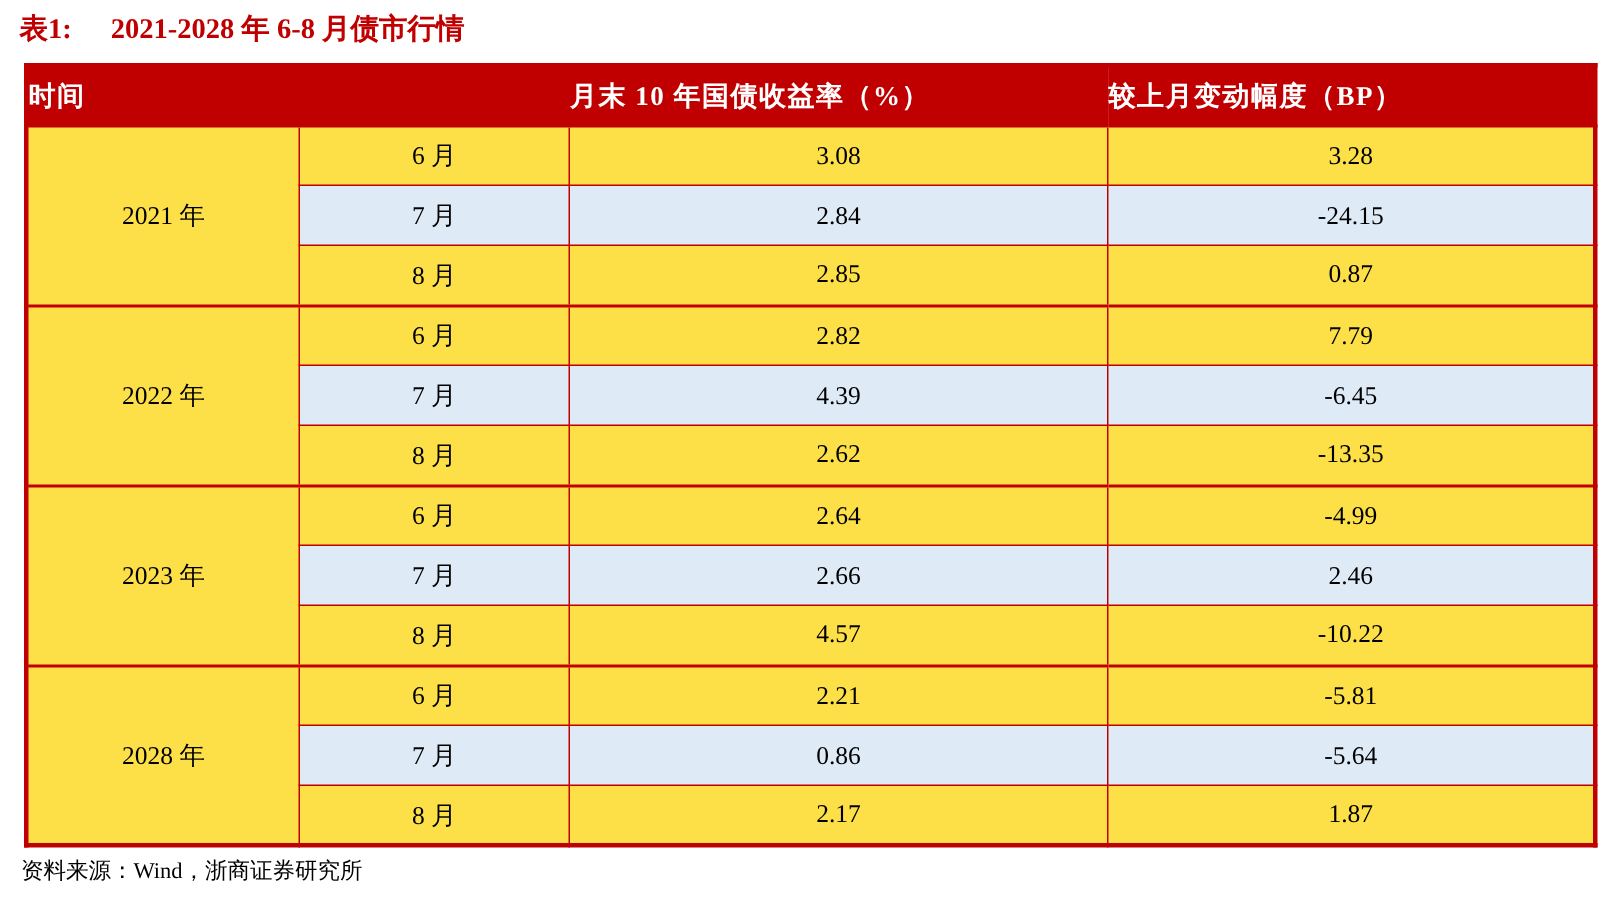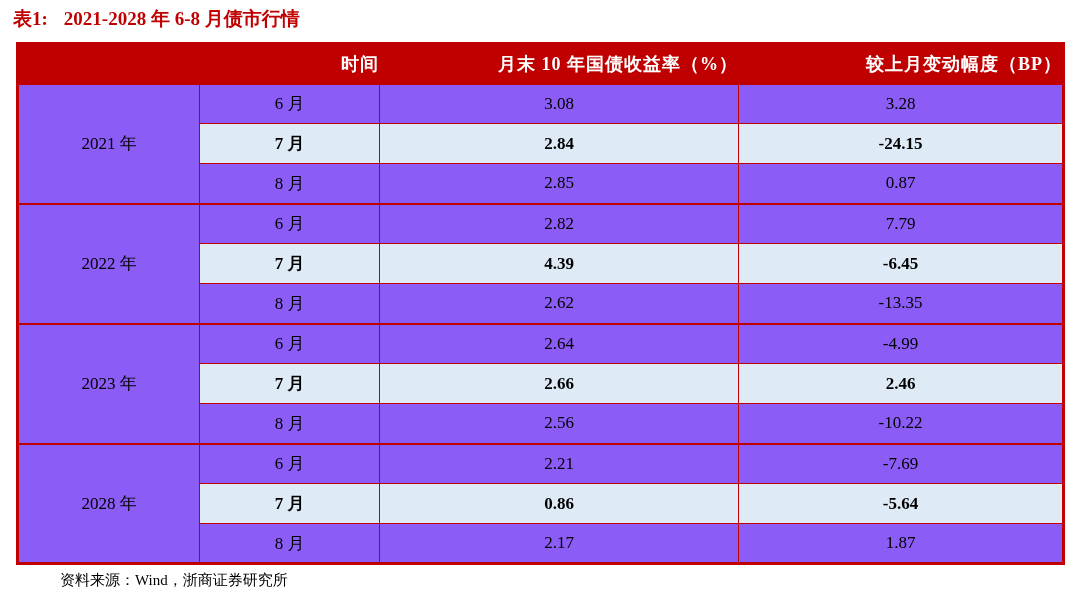--- a/index.html
+++ b/index.html
@@ -20,60 +20,59 @@
   }
   .title-row {
     position: absolute;
     left: 13px;
     top: 6px;
     font-size: 19px;
     font-weight: bold;
     color: var(--accent);
     white-space: nowrap;
   }
-  .title-row .title-label { margin-right: 16px; }
+  .title-row .title-label { margin-right: 26px; }
   table.bond-table {
     position: absolute;
     left: 16px;
     top: 42px;
     width: 1046px;
     table-layout: fixed;
     border-collapse: collapse;
     border: 3px solid var(--accent);
   }
   table.bond-table th {
     background: var(--accent);
     color: #ffffff;
     font-weight: bold;
     font-size: 18px;
     height: 40px;
-    text-align: right;
+    text-align: left;
     padding: 0;
     border: 1.5px solid var(--accent);
     letter-spacing: 1px;
   }
   table.bond-table td {
     border: 1.5px solid var(--accent);
     font-size: 17px;
     text-align: center;
     vertical-align: middle;
     height: 40px;
     padding: 0;
-    background: #8b5cf6;
+    background: #fde047;
   }
   table.bond-table tr.group-start td { border-top-width: 2.5px; }
-  table.bond-table td.shaded { background: var(--zebra); font-weight: bold; }
+  table.bond-table td.shaded { background: var(--zebra); }
   .source-line {
     position: absolute;
     left: 14px;
     top: 571px;
     font-size: 15px;
     color: var(--text);
     white-space: nowrap;
-    margin-left: 46px;
   }
 </style>
 </head>
 <body>
 
 <div class="title-row">
   <span class="title-label">表1:</span><span>2021-2028 年 6-8 月债市行情</span>
 </div>
 
 <table class="bond-table">
@@ -129,28 +128,28 @@
         <td>2.64</td>
         <td>-4.99</td>
       </tr>
       <tr>
         <td class="shaded">7 月</td>
         <td class="shaded">2.66</td>
         <td class="shaded">2.46</td>
       </tr>
       <tr>
         <td>8 月</td>
-        <td>2.56</td>
+        <td>4.57</td>
         <td>-10.22</td>
       </tr>
       <tr class="group-start">
         <td rowspan="3">2028 年</td>
         <td>6 月</td>
         <td>2.21</td>
-        <td>-7.69</td>
+        <td>-5.81</td>
       </tr>
       <tr>
         <td class="shaded">7 月</td>
         <td class="shaded">0.86</td>
         <td class="shaded">-5.64</td>
       </tr>
       <tr>
         <td>8 月</td>
         <td>2.17</td>
         <td>1.87</td>

